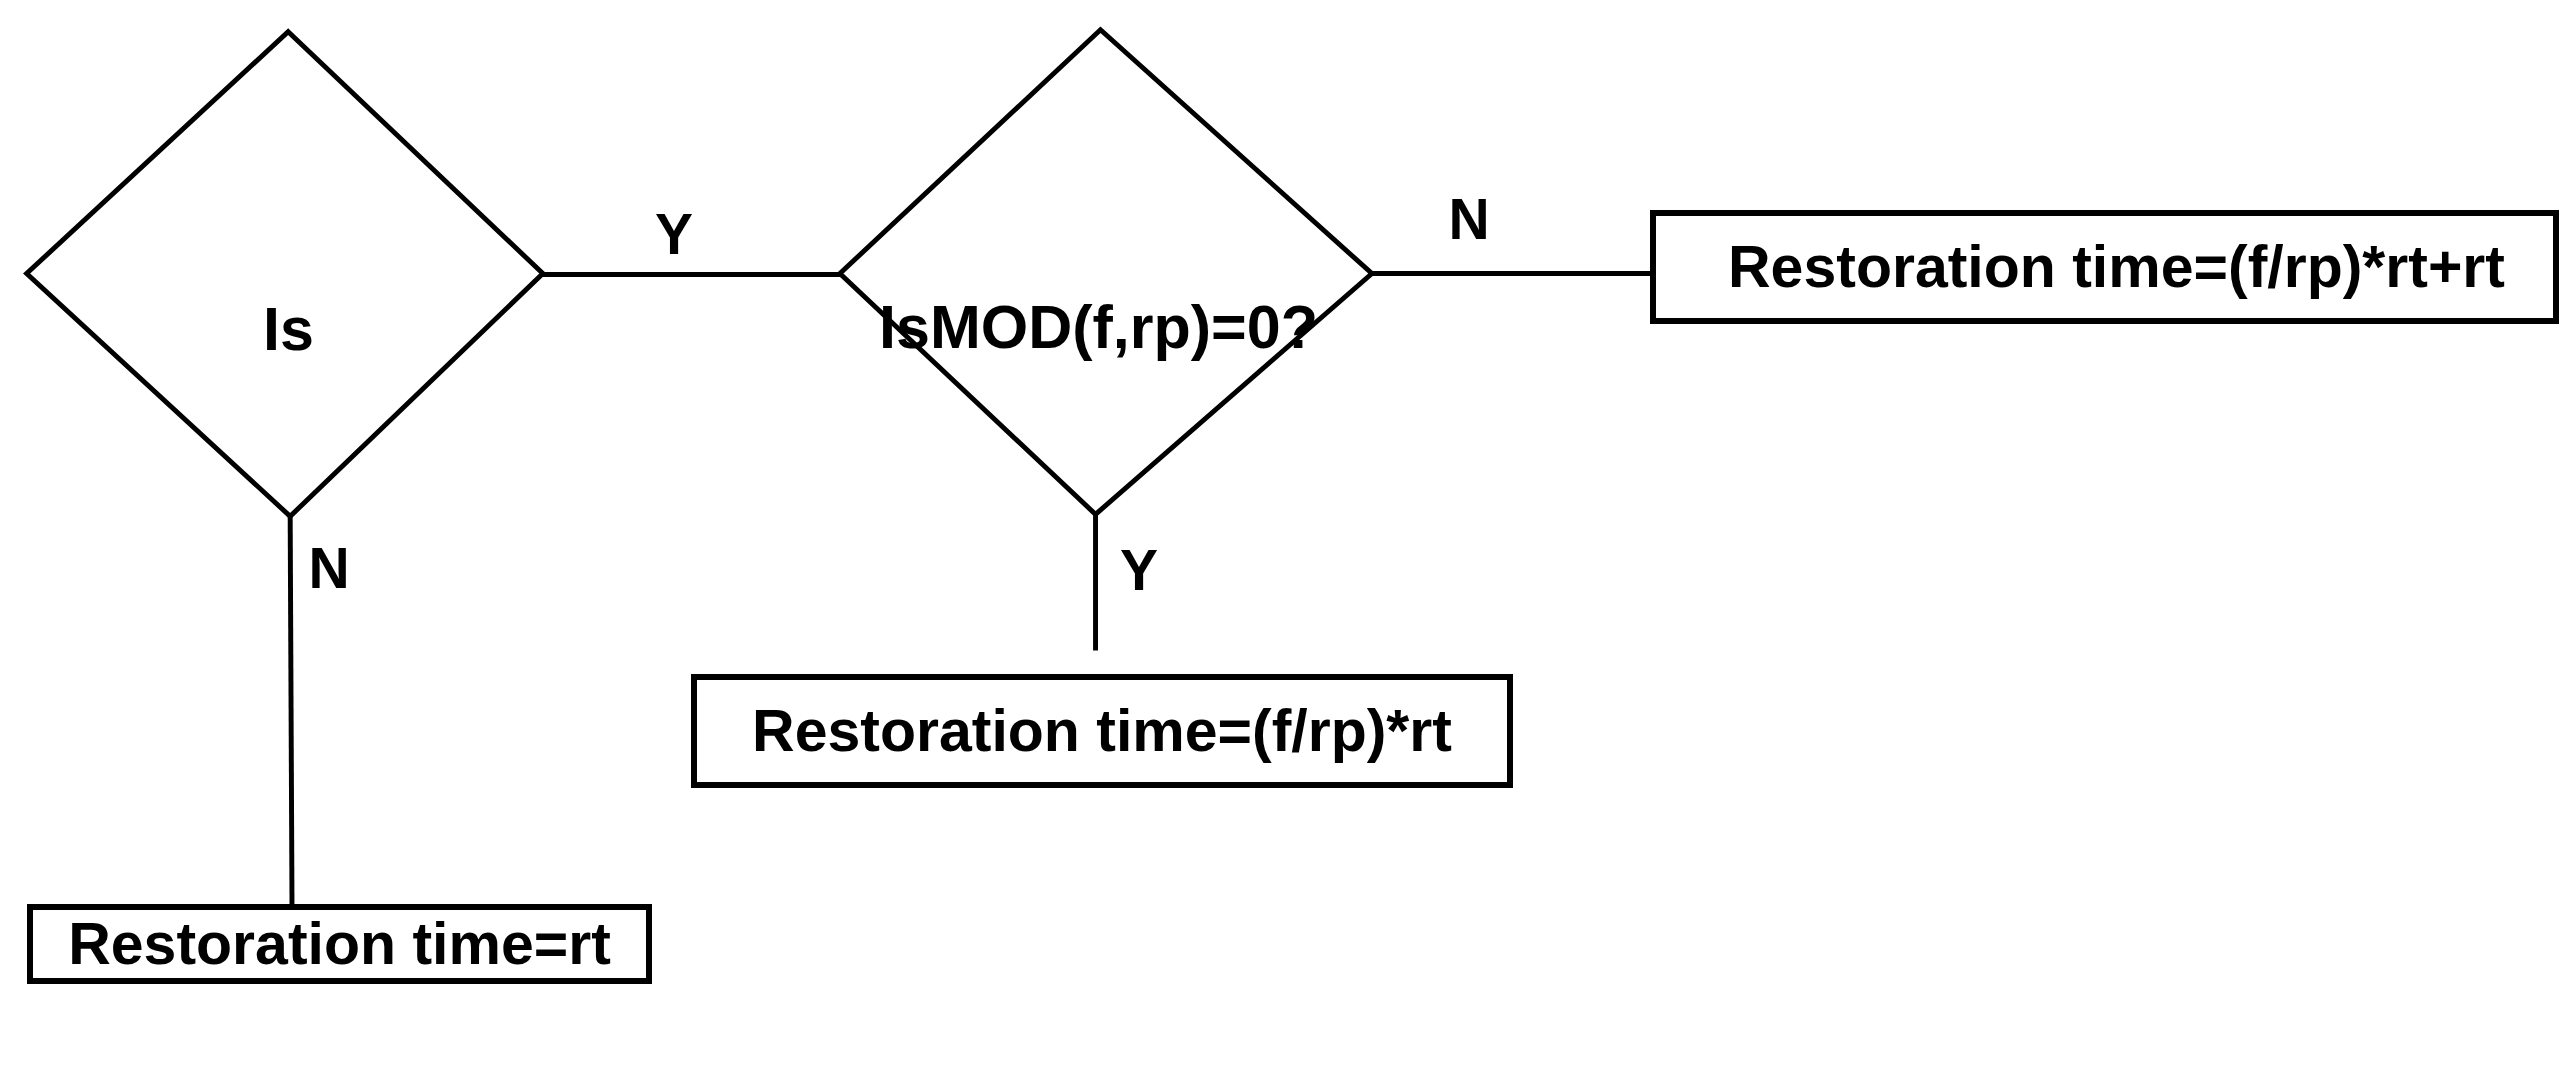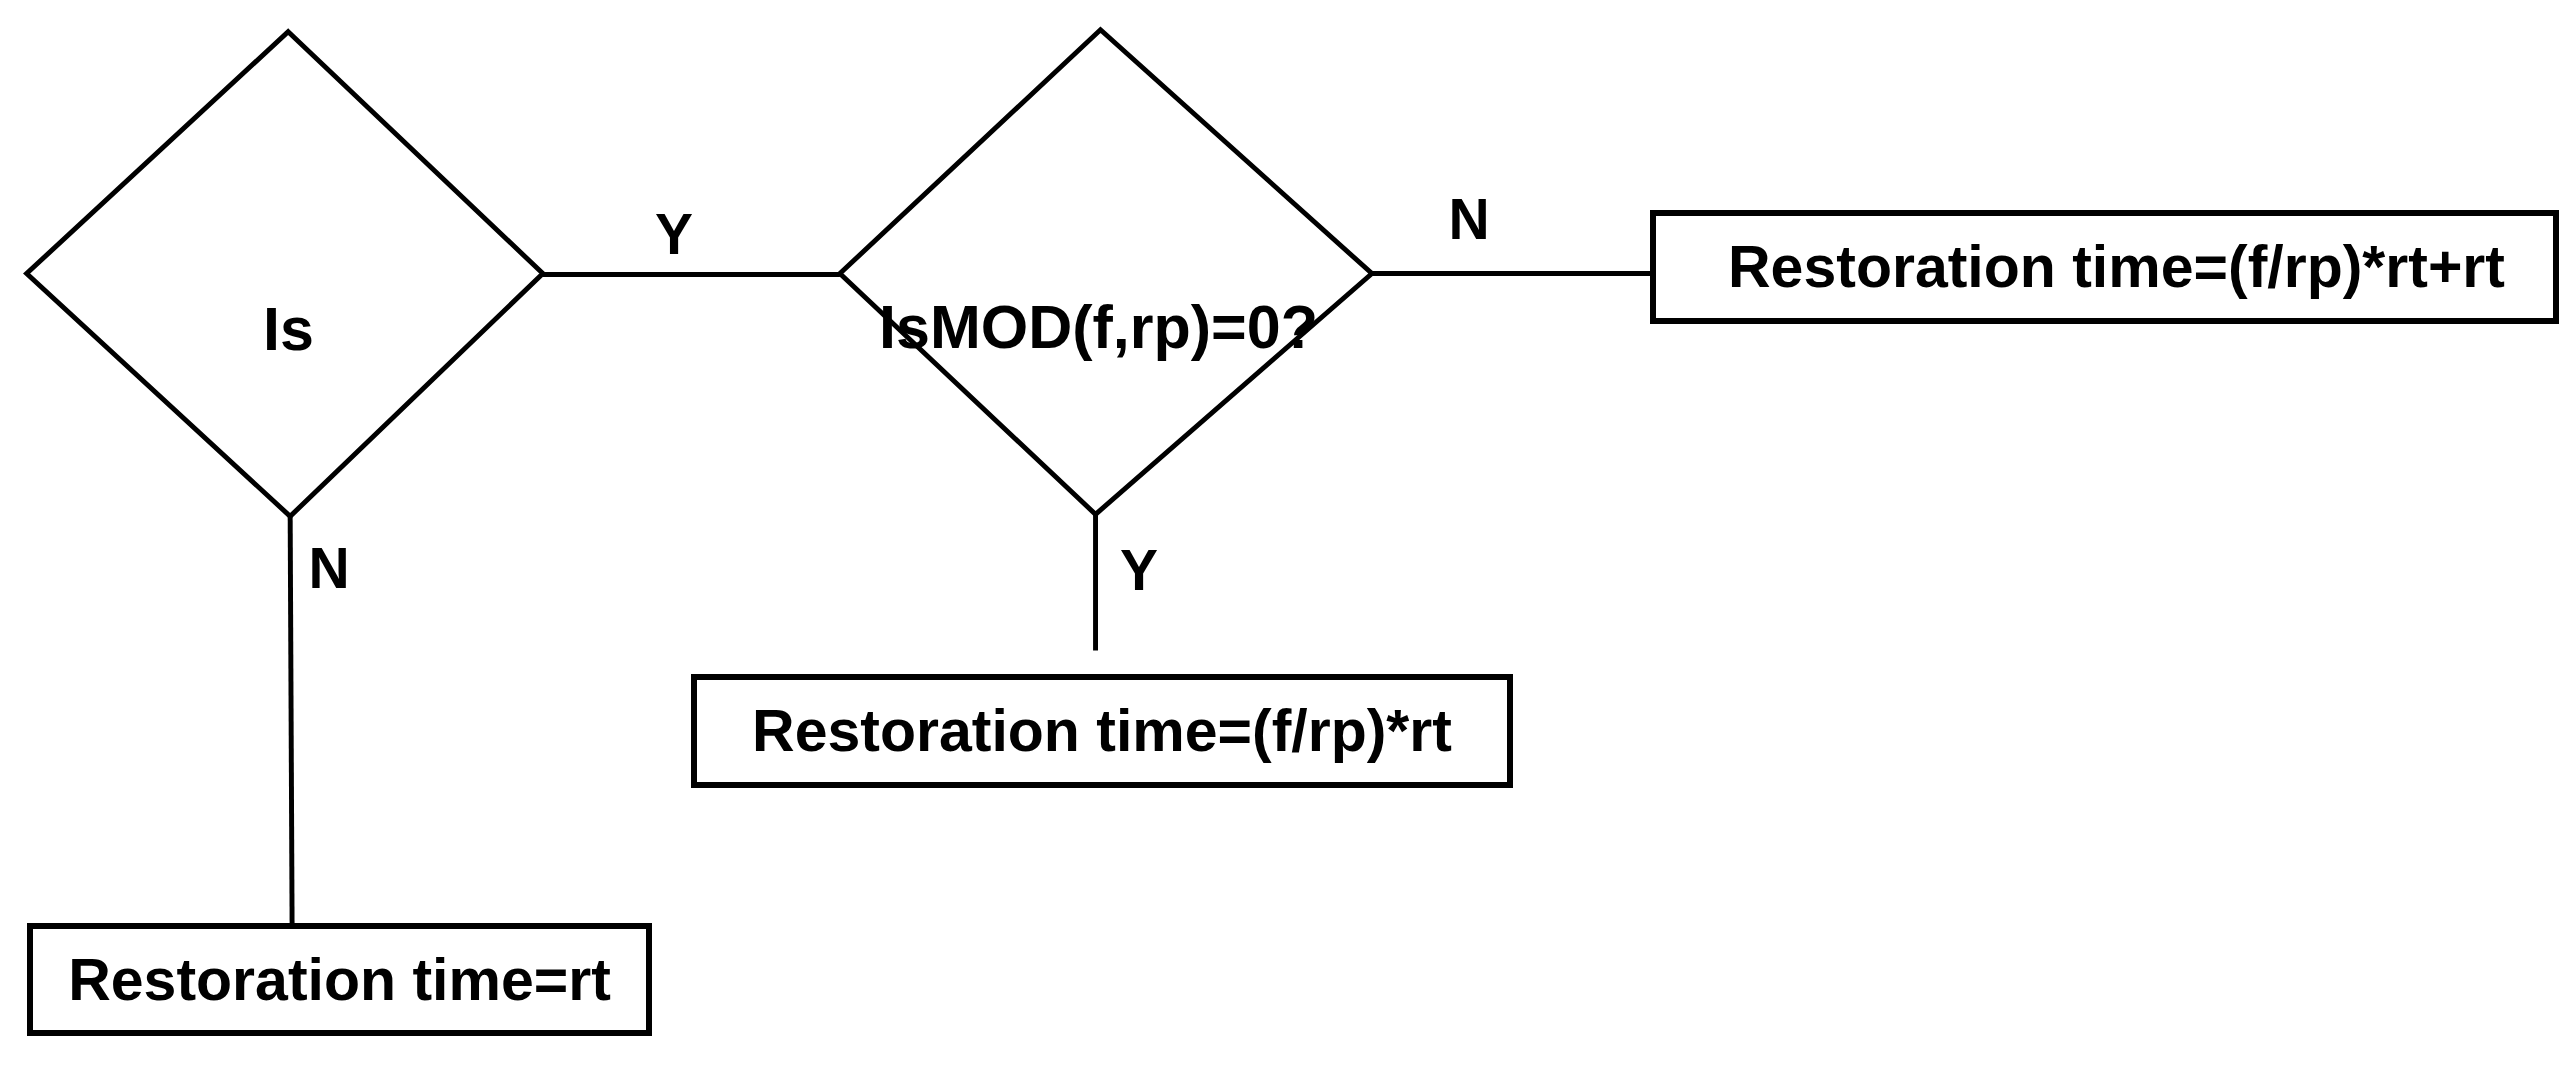--- a/index.html
+++ b/index.html
@@ -81,21 +81,21 @@
   </div>
 
   <div class="branch-label" style="left:674px; top:234px;">Y</div>
 
   <div class="branch-label" style="left:329px; top:568px;">N</div>
 
   <div class="branch-label" style="left:1469px; top:219px;">N</div>
 
   <div class="branch-label" style="left:1139px; top:570px;">Y</div>
 
-  <div class="outcome-box" style="left:27px; top:923px; width:625px; height:113px;">
+  <div class="outcome-box" style="left:27px; top:904px; width:625px; height:80px;">
     <span>Restoration time=rt</span>
   </div>
 
   <div class="outcome-box" style="left:691px; top:648px; width:822px; height:114px;margin-top:26px;">
     <span>Restoration time=(f/rp)*rt</span>
   </div>
 
   <div class="outcome-box" style="left:1650px; top:210px; width:909px; height:114px;padding-left:24px;">
     <span>Restoration time=(f/rp)*rt+rt</span>
   </div>

